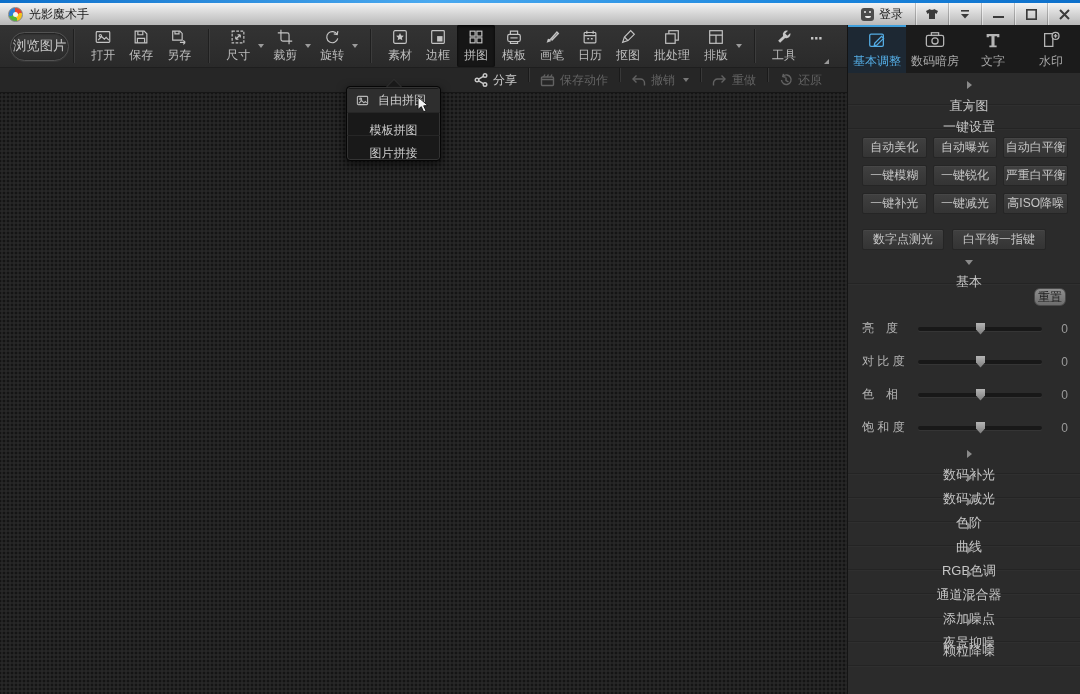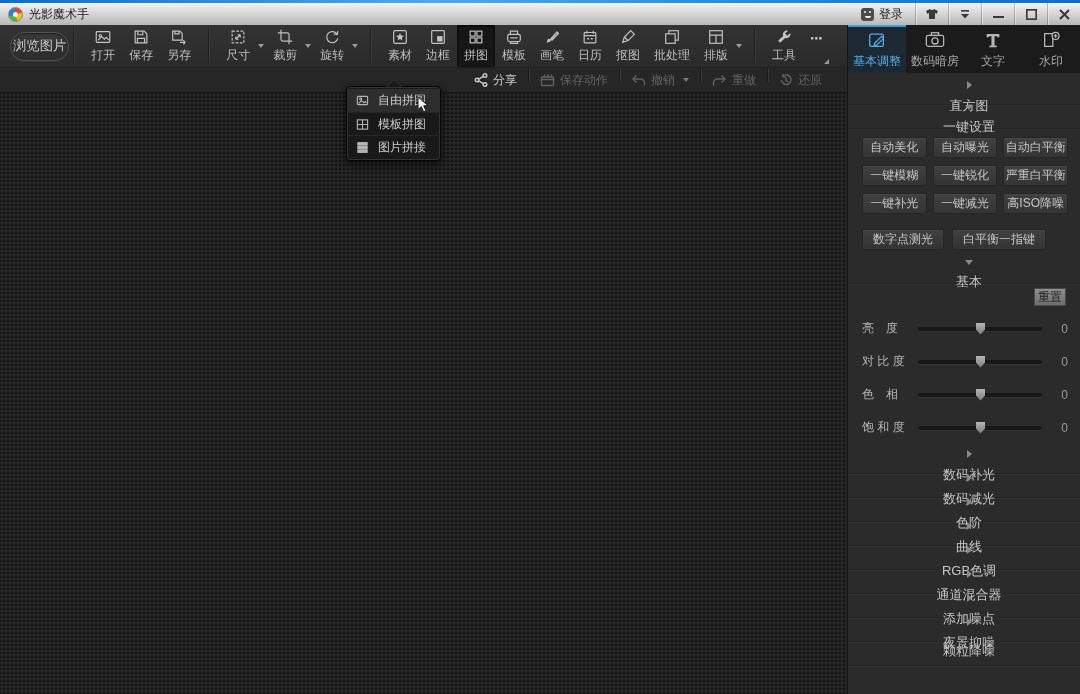--- a/index.html
+++ b/index.html
@@ -52,21 +52,21 @@
   .canvas { flex:1; background-color:#222222;
     background-image: radial-gradient(rgba(255,255,255,.022) 1px, transparent 1px),
                       radial-gradient(rgba(0,0,0,.4) 1px, transparent 1px);
     background-size:4px 4px; background-position:0 0,2px 2px; }
 
   
   .collage-menu { position:absolute; left:346px; top:61px; width:95px; background:#191919; border:1px solid #060606; border-radius:4px; box-shadow:inset 0 0 0 1px #333, 0 3px 10px rgba(0,0,0,.65); padding:2px 0; z-index:20; }
   .menu-arrow { position:absolute; top:-7px; left:40px; width:0; height:0; border-bottom:7px solid #191919; border-left:7px solid transparent; border-right:7px solid transparent; }
   .menu-arrow::before { content:""; position:absolute; top:-1px; left:-8px; width:0; height:0; border-bottom:8px solid #333; border-left:8px solid transparent; border-right:8px solid transparent; z-index:-1; }
   .menu-item { height:23px; display:flex; align-items:center; gap:9px; padding:0 9px; color:#cccccc; }
-  .menu-item + .menu-item { border-top:1px solid #262626; }
+  .menu-item + .menu-item { border-top:1px solid #262626;flex-direction:column; }
   .menu-item.hover { background:#2e2e2e; }
   svg.mi { stroke:#b5b5b5; fill:none; stroke-width:1.2; }
   .cursor-arrow { position:absolute; left:70px; top:9px; z-index:30; }
 
   
   .tabs { height:48px; background:#1b1b1b; display:flex; }
   .tab { flex:1; display:flex; flex-direction:column; align-items:center; justify-content:center; gap:3px; color:#a8a8a8; border-top:2px solid transparent; }
   .tab svg { stroke:#b5b5b5; fill:none; stroke-width:1.4; }
   .tab.active { background:#1d2833; border-top:2px solid #3f9fdc; color:#54ace4; }
   .tab.active svg { stroke:#54ace4; }
@@ -77,21 +77,21 @@
   .sec-header { height:24px; display:flex; align-items:center; gap:8px; padding:0 0 0 10px; color:#c6c6c6; font-size:13px; border-bottom:1px solid #242424; box-shadow:0 1px 0 rgba(255,255,255,.025);flex-direction:column; }
   .tri-r { width:0; height:0; border-left:5px solid #8a8a8a; border-top:4px solid transparent; border-bottom:4px solid transparent; }
   .tri-d { width:0; height:0; border-top:5px solid #8a8a8a; border-left:4px solid transparent; border-right:4px solid transparent; }
   .sec-body { padding:8px 12px 10px 14px; }
   .btn-grid { display:grid; grid-template-columns:repeat(3,1fr); gap:7px 6px; }
   .pbtn { height:21px; background:linear-gradient(#404040,#343434); border:1px solid #252525; border-radius:2px; color:#c6c6c6; font-size:12px; display:flex; align-items:center; justify-content:center; white-space:nowrap; box-shadow:0 1px 0 rgba(255,255,255,.04) inset; }
   .btn-row2 { display:flex; gap:8px; margin-top:15px; }
   .btn-row2 .pbtn { padding:0 10px; }
 
   .basic-body { padding:6px 12px 14px 14px; position:relative; }
-  .reset-btn { position:absolute; right:14px; top:4px; width:32px; height:18px; background:linear-gradient(#8f8f8f,#6d6d6d); border:1px solid #4a4a4a; border-radius:0; color:#1e1e1e; font-size:12px; display:flex; align-items:center; justify-content:center; }
+  .reset-btn { position:absolute; right:14px; top:4px; width:32px; height:18px; background:linear-gradient(#8f8f8f,#6d6d6d); border:1px solid #4a4a4a; border-radius:6px; color:#1e1e1e; font-size:12px; display:flex; align-items:center; justify-content:center; }
   .sliders { margin-top:30px; display:flex; flex-direction:column; gap:16px; }
   .slider-row { display:flex; align-items:center; gap:8px; }
   .slabel { width:48px; color:#b5b5b5; font-size:12px; white-space:nowrap; }
   .strack { flex:1; height:4px; background:#181818; border-radius:2px; position:relative; box-shadow:0 1px 0 rgba(255,255,255,.05); }
   .sthumb { position:absolute; left:50%; top:-4px; margin-left:-4px; width:9px; height:12px; background:linear-gradient(#b5b5b5,#7a7a7a); clip-path:polygon(0 0,100% 0,100% 58%,50% 100%,0 58%); }
   .sval { width:18px; text-align:right; color:#9a9a9a; font-size:12px; }
 </style>
 </head>
 <body>
 

